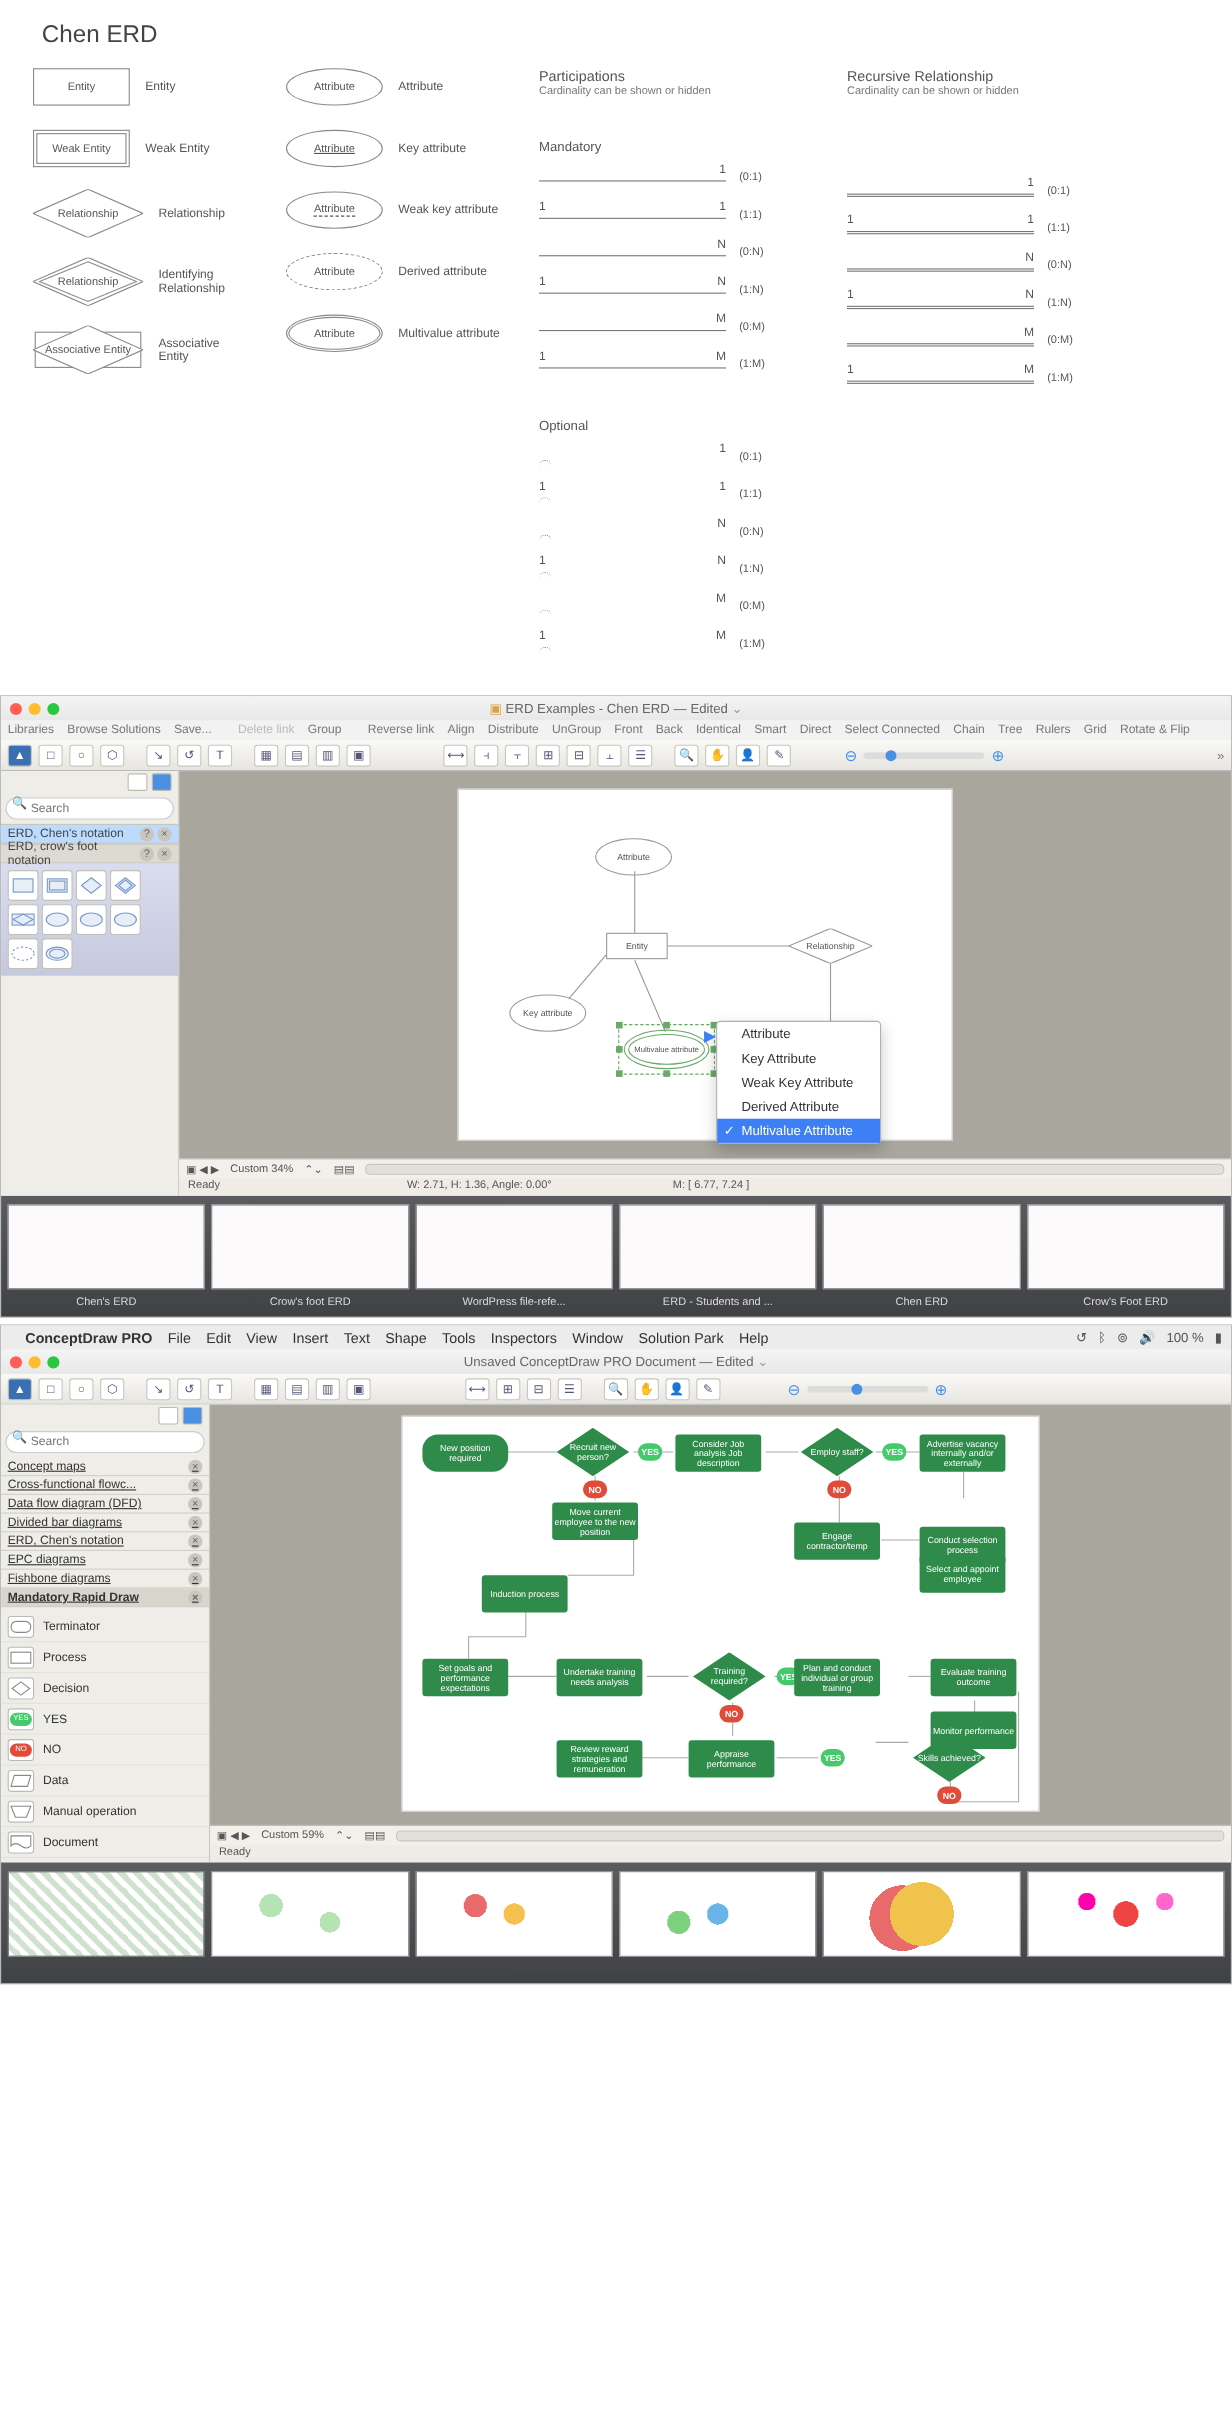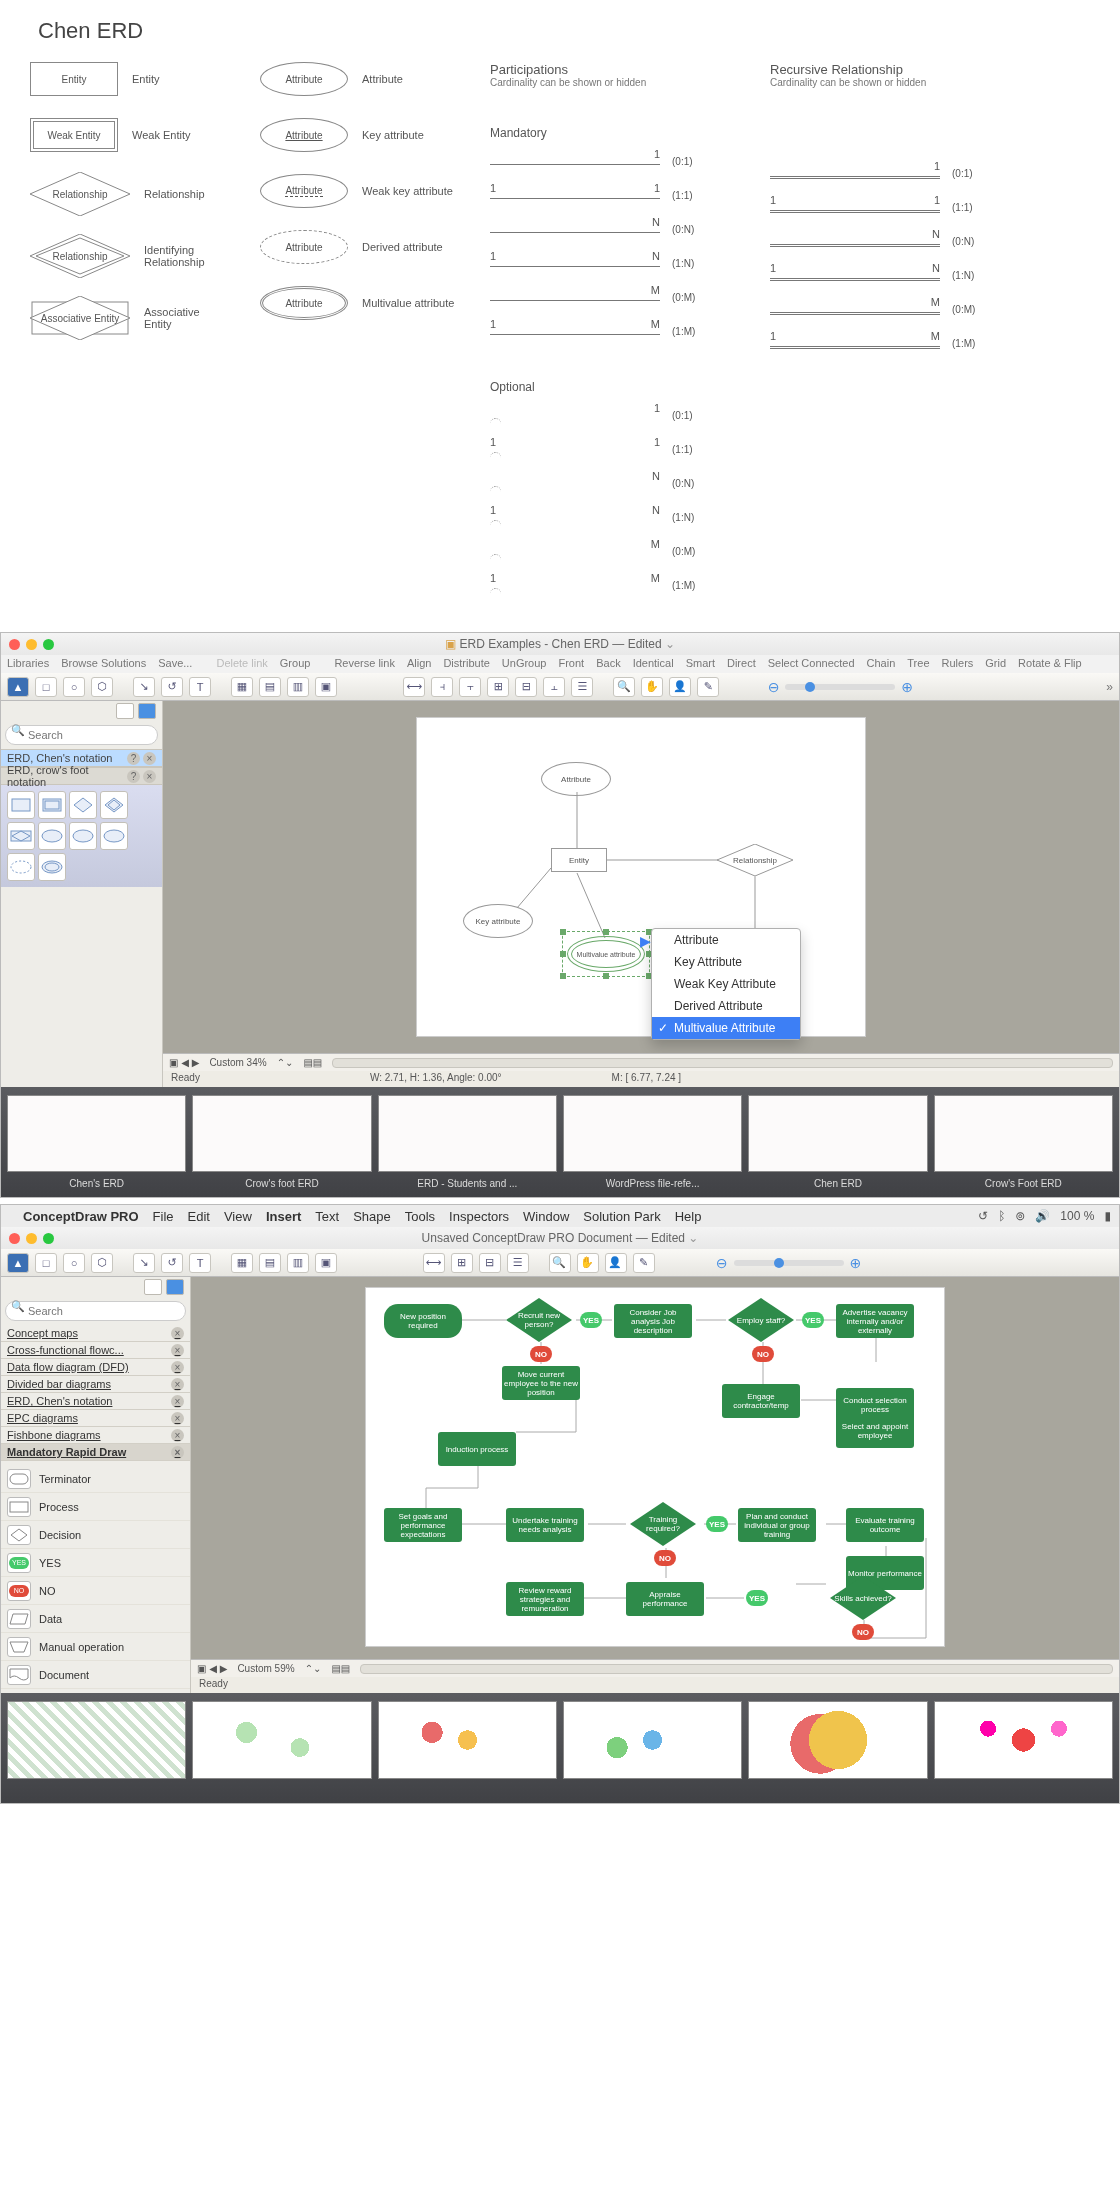--- a/index.html
+++ b/index.html
@@ -570,46 +570,46 @@
         <div class="thumb">
           <div class="thumb-img"></div>
           <div class="thumb-lbl">Chen's ERD</div>
         </div>
         <div class="thumb">
           <div class="thumb-img"></div>
           <div class="thumb-lbl">Crow's foot ERD</div>
         </div>
         <div class="thumb">
           <div class="thumb-img"></div>
-          <div class="thumb-lbl">ERD - Students and ...</div>
+          <div class="thumb-lbl">WordPress file-refe...</div>
         </div>
         <div class="thumb">
           <div class="thumb-img"></div>
-          <div class="thumb-lbl">WordPress file-refe...</div>
+          <div class="thumb-lbl">ERD - Students and ...</div>
         </div>
         <div class="thumb">
           <div class="thumb-img"></div>
           <div class="thumb-lbl">Chen ERD</div>
         </div>
         <div class="thumb">
           <div class="thumb-img"></div>
           <div class="thumb-lbl">Crow's Foot ERD</div>
         </div>
       </div>
 </div>
 
 <div class="app">
   <div class="menubar3">
     <span class="apple"></span>
     <span id="menu3" style="display:flex;gap:14px;align-items:center;">
           <span style="font-weight: bold;">ConceptDraw PRO</span>
           <span style="font-weight: normal;">File</span>
           <span style="font-weight: normal;">Edit</span>
           <span style="font-weight: normal;">View</span>
-          <span style="font-weight: bold;">Insert</span>
+          <span style="font-weight: normal;">Insert</span>
           <span style="font-weight: normal;">Text</span>
           <span style="font-weight: normal;">Shape</span>
           <span style="font-weight: normal;">Tools</span>
           <span style="font-weight: normal;">Inspectors</span>
           <span style="font-weight: normal;">Window</span>
           <span style="font-weight: normal;">Solution Park</span>
           <span style="font-weight: normal;">Help</span>
         </span>
     <div class="status-right">
       <span>↺</span>
@@ -809,21 +809,21 @@
           <div class="fn proc" style="left:470px;top:74px;margin-top:26px;">Conduct selection process</div>
           <div class="fn proc" style="left:136px;top:78px;">Move current employee to the new position</div>
           <div class="fn proc" style="left:356px;top:96px;">Engage contractor/temp</div>
           <div class="fn proc" style="left:470px;top:126px;">Select and appoint employee</div>
           <div class="fn proc" style="left:72px;top:144px;">Induction process</div>
 
           <div class="fn proc" style="left:18px;top:220px;">Set goals and performance expectations</div>
           <div class="fn proc" style="left:140px;top:220px;">Undertake training needs analysis</div>
           <div class="fn dec" style="left:264px;top:214px;">Training required?</div>
           <div class="fn yn yes" style="left:340px;top:228px;">YES</div>
-          <div class="fn proc" style="left:372px;top:220px;">Plan and conduct individual or group training</div>
+          <div class="fn proc" style="left:356px;top:220px;">Plan and conduct individual or group training</div>
           <div class="fn proc" style="left:480px;top:220px;">Evaluate training outcome</div>
           <div class="fn yn no" style="left:288px;top:262px;">NO</div>
           <div class="fn proc" style="left:480px;top:268px;">Monitor performance</div>
 
           <div class="fn proc" style="left:140px;top:294px;">Review reward strategies and remuneration</div>
           <div class="fn proc" style="left:260px;top:294px;">Appraise performance</div>
           <div class="fn yn yes" style="left:380px;top:302px;">YES</div>
           <div class="fn dec" style="left:464px;top:288px;">Skills achieved?</div>
           <div class="fn yn no" style="left:486px;top:336px;">NO</div>
         </div>

